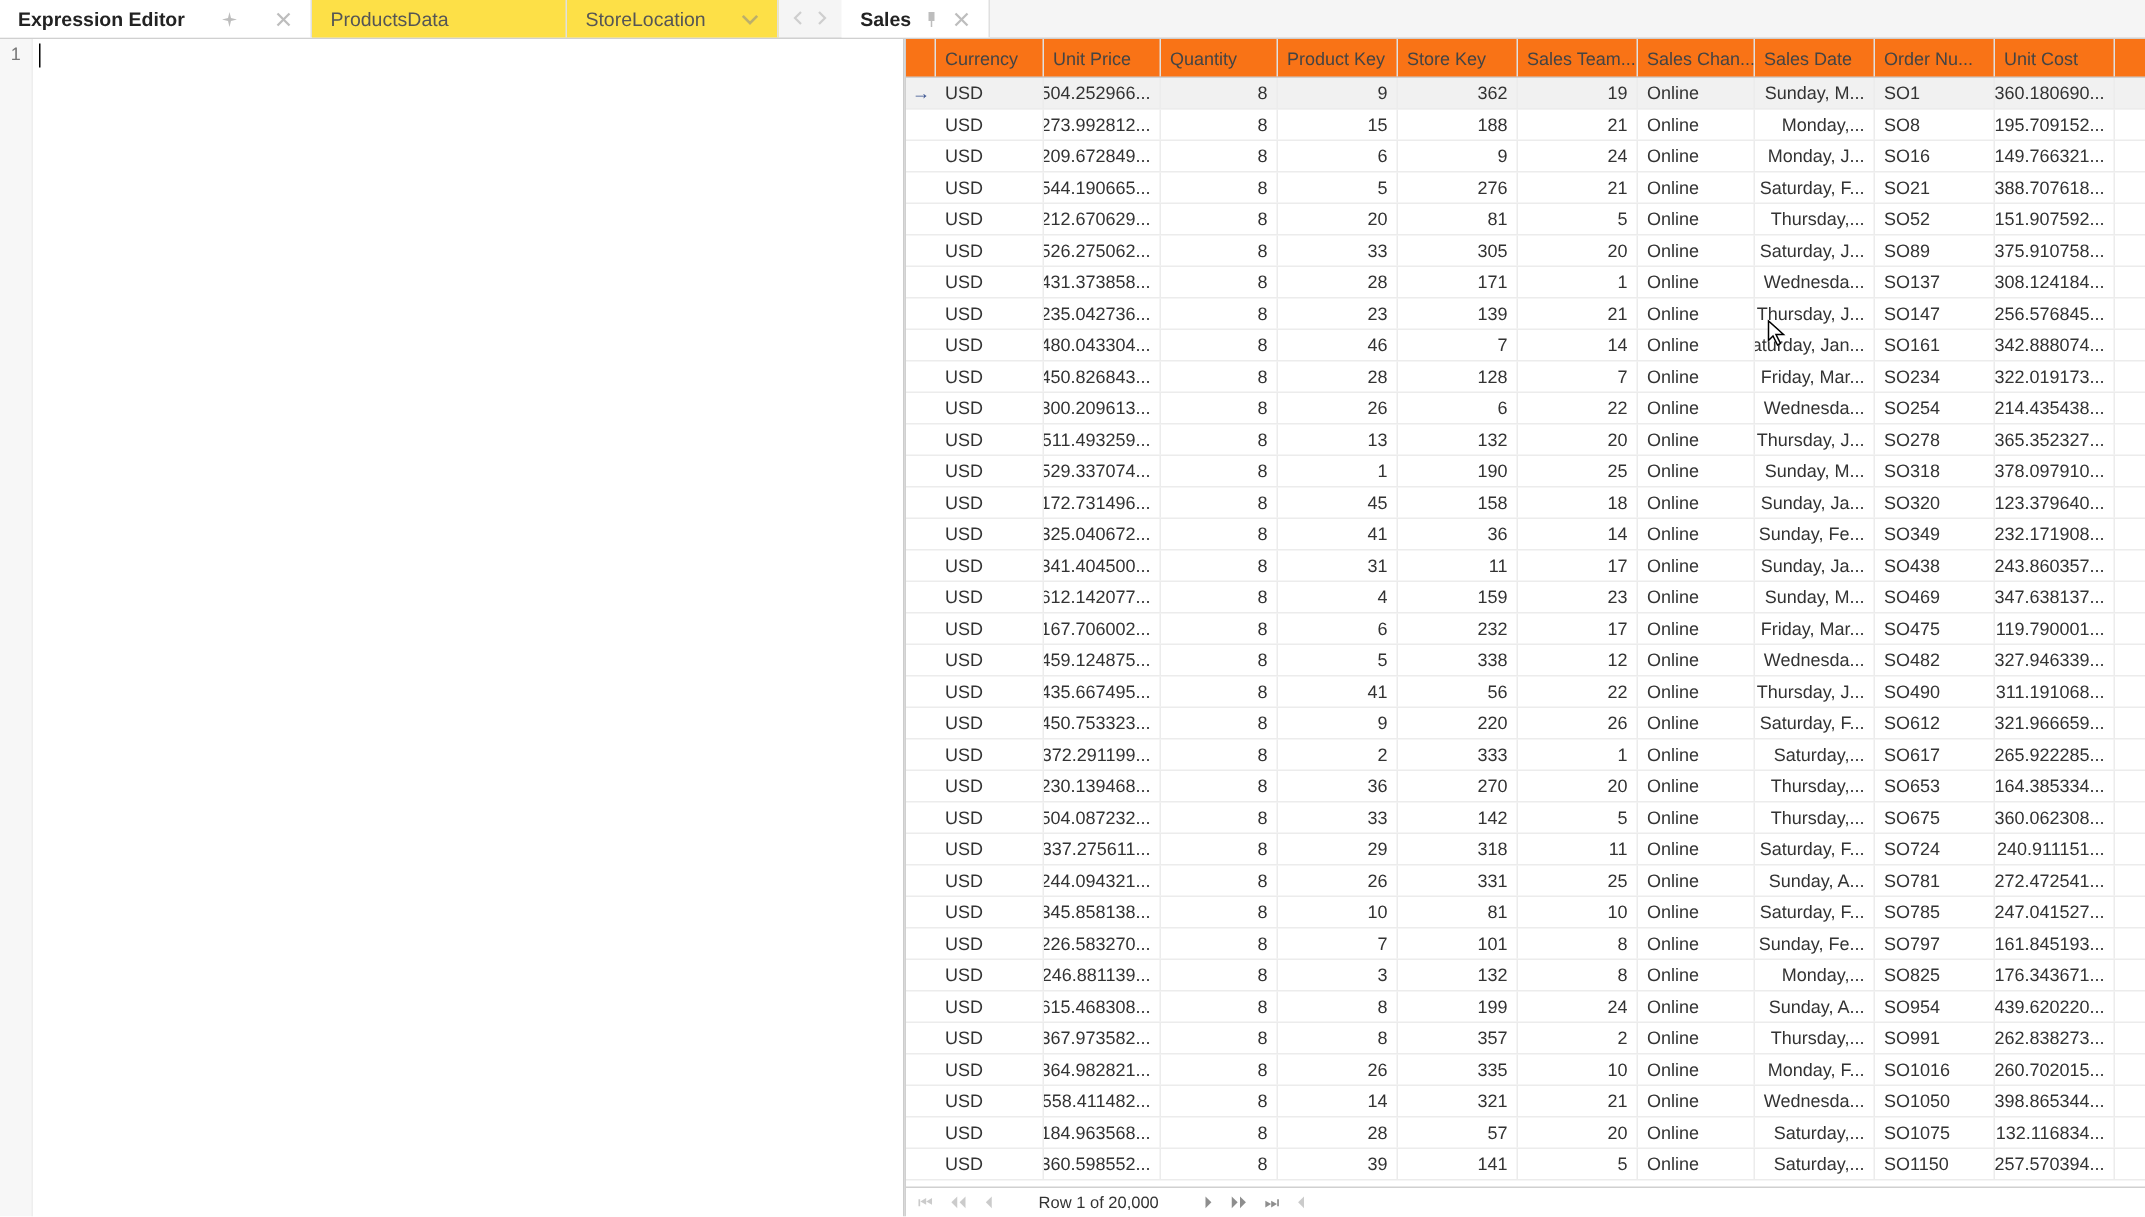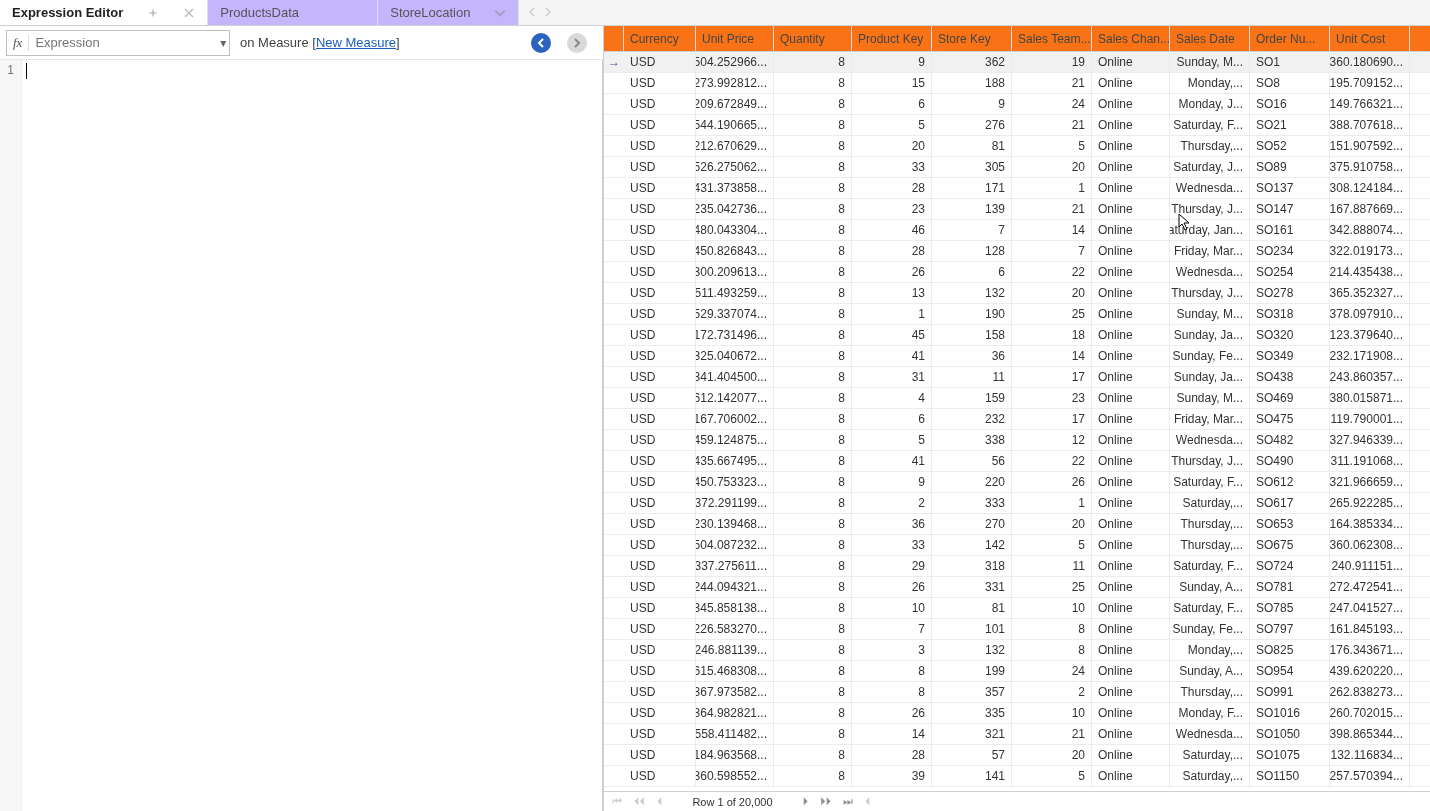--- a/index.html
+++ b/index.html
@@ -22,21 +22,21 @@
   display: flex;
   align-items: center;
   padding: 0 12px;
   font-size: 13px;
   color: #555;
   border-right: 1px solid #e0e0e0;
   gap: 24px;
   cursor: pointer;
 }
 .tab.active { background: #fff; font-weight: 600; color: #222; }
-.tab.open { background: #c4b5fd; }
+.tab.open { background: #fde047; }
 .tab .pin, .tab .close, .tab .drop {
   width: 12px; height: 12px; display: inline-flex; align-items:center; justify-content:center; opacity: .55;
 }
 .tab .close svg, .tab .pin svg, .nav-arrow svg { width: 10px; height: 10px; }
 .nav-arrows { display:flex; align-items:center; gap:6px; padding:0 8px; }
 .nav-arrow { opacity:.35; cursor:pointer; }
 .tabbar-right { display:flex; flex:1; }
 .tabbar-right .tab { gap:8px; }
 .sales-tab { font-weight:600; color:#222; background:#fff; }
 
@@ -128,47 +128,41 @@
     </span>
   </div>
   <div class="nav-arrows">
     <span class="nav-arrow"><svg viewBox="0 0 10 10">
           <path d="M7 1 L3 5 L7 9" fill="none" stroke="#888" stroke-width="1.5"></path>
         </svg></span>
     <span class="nav-arrow"><svg viewBox="0 0 10 10">
           <path d="M3 1 L7 5 L3 9" fill="none" stroke="#888" stroke-width="1.5"></path>
         </svg></span>
   </div>
+  <div class="tabbar-right">
+    <div class="tab sales-tab">
+      <span>Sales</span>
+      <span class="pin">
+        <svg viewBox="0 0 10 10">
+            <rect x="3" y="0" width="4" height="6" fill="#888"></rect>
+            <line x1="5" y1="6" x2="5" y2="10" stroke="#888"></line>
+          </svg>
+      </span>
+      <span class="close">
+        <svg viewBox="0 0 10 10">
+            <line x1="1" y1="1" x2="9" y2="9" stroke="#888" stroke-width="1.5"></line>
+            <line x1="9" y1="1" x2="1" y2="9" stroke="#888" stroke-width="1.5"></line>
+          </svg>
+      </span>
+    </div>
+  </div>
 </div>
 
 <div class="main">
   <div class="left-pane">
-    <div class="expr-bar">
-      <div class="expr-combo">
-        <span class="fx">fx</span>
-        <input type="text" placeholder="Expression" style="">
-        <span class="dd">▾</span>
-      </div>
-      <div class="on-measure">
-        <span>on Measure</span>
-        [<a>New Measure</a>]
-      </div>
-      <div class="circ-btns">
-        <span class="circ back">
-          <svg viewBox="0 0 10 10">
-              <path d="M7 1 L3 5 L7 9" fill="none" stroke="#fff" stroke-width="2"></path>
-            </svg>
-        </span>
-        <span class="circ fwd">
-          <svg viewBox="0 0 10 10">
-              <path d="M3 1 L7 5 L3 9" fill="none" stroke="#888" stroke-width="2"></path>
-            </svg>
-        </span>
-      </div>
-    </div>
     <div class="editor-area">
       <div class="gutter">
         <div>1</div>
       </div>
       <div class="code">
         <span class="caret"></span>
       </div>
     </div>
   </div>
 
@@ -283,21 +277,21 @@
             <div class="sel-indicator"></div>
             <div class="cell col-currency">USD</div>
             <div class="cell col-unitprice num">235.042736...</div>
             <div class="cell col-qty num">8</div>
             <div class="cell col-prodkey num">23</div>
             <div class="cell col-storekey num">139</div>
             <div class="cell col-team num">21</div>
             <div class="cell col-channel">Online</div>
             <div class="cell col-date num">Thursday, J...</div>
             <div class="cell col-order">SO147</div>
-            <div class="cell col-cost num">167.887669...</div>
+            <div class="cell col-cost num">256.576845...</div>
           </div>
           <div class="row">
             <div class="sel-indicator"></div>
             <div class="cell col-currency">USD</div>
             <div class="cell col-unitprice num">480.043304...</div>
             <div class="cell col-qty num">8</div>
             <div class="cell col-prodkey num">46</div>
             <div class="cell col-storekey num">7</div>
             <div class="cell col-team num">14</div>
             <div class="cell col-channel">Online</div>
@@ -400,21 +394,21 @@
             <div class="sel-indicator"></div>
             <div class="cell col-currency">USD</div>
             <div class="cell col-unitprice num">612.142077...</div>
             <div class="cell col-qty num">8</div>
             <div class="cell col-prodkey num">4</div>
             <div class="cell col-storekey num">159</div>
             <div class="cell col-team num">23</div>
             <div class="cell col-channel">Online</div>
             <div class="cell col-date num">Sunday, M...</div>
             <div class="cell col-order">SO469</div>
-            <div class="cell col-cost num">380.015871...</div>
+            <div class="cell col-cost num">347.638137...</div>
           </div>
           <div class="row">
             <div class="sel-indicator"></div>
             <div class="cell col-currency">USD</div>
             <div class="cell col-unitprice num">167.706002...</div>
             <div class="cell col-qty num">8</div>
             <div class="cell col-prodkey num">6</div>
             <div class="cell col-storekey num">232</div>
             <div class="cell col-team num">17</div>
             <div class="cell col-channel">Online</div>

